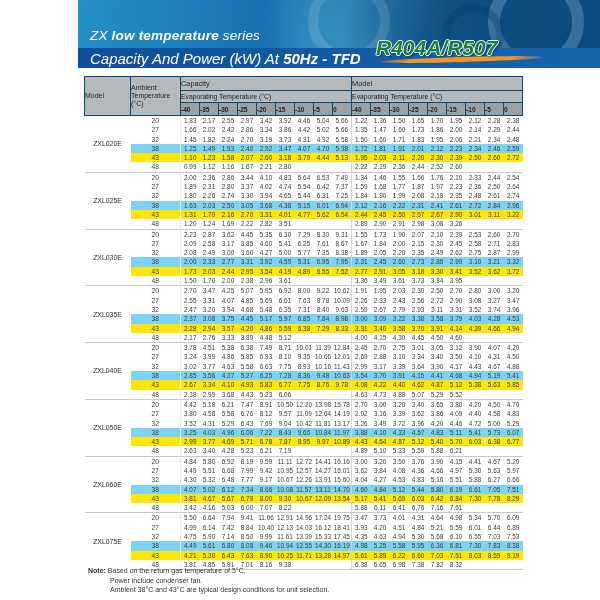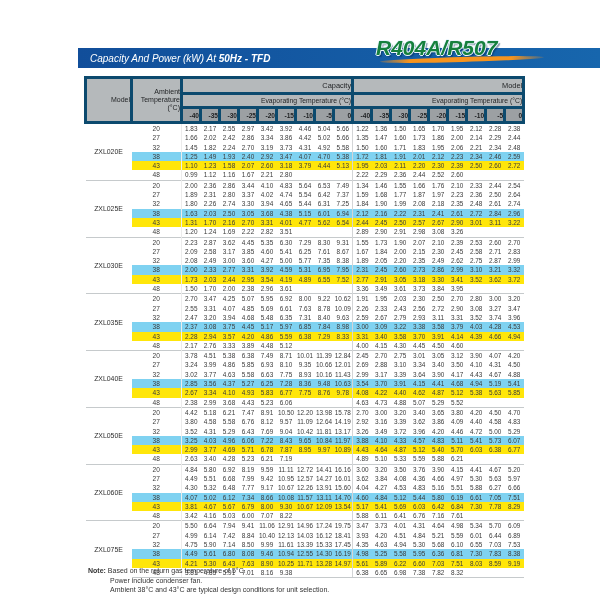--- a/index.html
+++ b/index.html
@@ -15,33 +15,33 @@
       radial-gradient(circle at 55% 55%, rgba(130,205,238,0.30) 0 10%, transparent 32%),
       linear-gradient(95deg,#2490c6 0%,#1a73b0 35%,#2e9bd0 60%,#11639f 85%,#0d5b97 100%);}
   .ring{position:absolute;border-radius:50%;}
   .ring1{right:16px;top:-26px;width:72px;height:72px;border:12px solid rgba(220,240,250,0.22);}
   .ring2{right:96px;top:4px;width:46px;height:46px;border:8px solid rgba(10,60,105,0.35);}
   .ring3{left:230px;top:-20px;width:62px;height:62px;border:10px solid rgba(255,255,255,0.12);}
   .banner-title{position:absolute;left:12px;bottom:5px;font-size:13.5px;font-style:italic;color:#ffffff;letter-spacing:0.2px;white-space:nowrap;}
   .banner-title b{font-weight:bold;}
   .banner-band{position:absolute;left:0;right:0;top:48px;height:20px;
     background:linear-gradient(90deg,#114e9a,#1766ad);display:flex;align-items:center;}
-  .band-text{margin-left:12px;font-size:10px;font-style:italic;color:#ffffff;white-space:nowrap;}
+  .band-text{margin-left:12px;font-size:15px;font-style:italic;color:#ffffff;white-space:nowrap;}
   .band-text b{font-weight:bold;}
   .badge{position:absolute;top:37px;right:56px;width:168px;text-align:left;z-index:3;}
   .badge-text{font-size:21px;line-height:21px;font-weight:bold;font-style:italic;color:#15803d;white-space:nowrap;
     text-shadow:-1px 0 0 #eaf5fc,1px 0 0 #eaf5fc,0 -1px 0 #eaf5fc,0 1px 0 #eaf5fc,2px 2px 1px rgba(5,40,80,0.45);}
   .badge-swoosh{margin-top:-1px;margin-left:4px;width:164px;height:5px;border-radius:60% 100% 60% 100%;
     background:linear-gradient(90deg,rgba(247,148,30,0.25),#f7941e 18%,#f7941e 80%,rgba(247,148,30,0.15));
     transform:rotate(-2deg);}
 
   
   #spec-table{position:absolute;left:84px;top:76px;width:438px;border-collapse:collapse;table-layout:fixed;
     font-size:6.4px;color:#3a3a3a;}
-  #spec-table th{background:#b5b9bb;border:3px solid #0c4a6e;font-weight:normal;color:#232527;padding:0;text-align:right;}
+  #spec-table th{background:#b5b9bb;border:1px solid #0c4a6e;font-weight:normal;color:#232527;padding:0;text-align:left;}
   #spec-table th.grp{height:13px;font-size:7.4px;}
   #spec-table th.evap{height:11px;font-size:6.8px;}
   #spec-table th.tcol{background:#9ca0a3;height:12px;font-size:6.6px;font-weight:bold;color:#1e2022;}
   #spec-table th.mh{font-size:7px;line-height:8px;}
   #spec-table td{padding:0;text-align:center;height:9.3px;line-height:9.3px;border:none;}
   #spec-table td.model-cell{font-size:6.9px;color:#2e2e2e;}
   #spec-table td.ambient-cell{font-size:6.6px;}
   #spec-table td.cap-start{border-left:1px solid #ececec;}
   #spec-table td.power-start{border-left:1px solid #d3d5d7;}
   #spec-table tr.block-start td{border-top:1px solid #c6cacc;}
@@ -55,20 +55,26 @@
   .note{position:absolute;left:88px;top:566px;font-size:7px;line-height:9.5px;color:#333333;}
   .note-label{font-weight:bold;}
   .indent{padding-left:22px;}
 </style>
 </head>
 <body>
 
 <div class="page">
 
   <div class="banner">
+    <div class="banner-photo">
+      <div class="ring ring1"></div>
+      <div class="ring ring2"></div>
+      <div class="ring ring3"></div>
+      <div class="banner-title"><span>ZX </span><b>low temperature</b><span> series</span></div>
+    </div>
     <div class="banner-band">
       <span class="band-text"><span>Capacity And Power (kW) At </span><b>50Hz - TFD</b></span>
     </div>
     <div class="badge">
       <div class="badge-text">R404A/R507</div>
       <div class="badge-swoosh"></div>
     </div>
   </div>
 
   <table id="spec-table">

